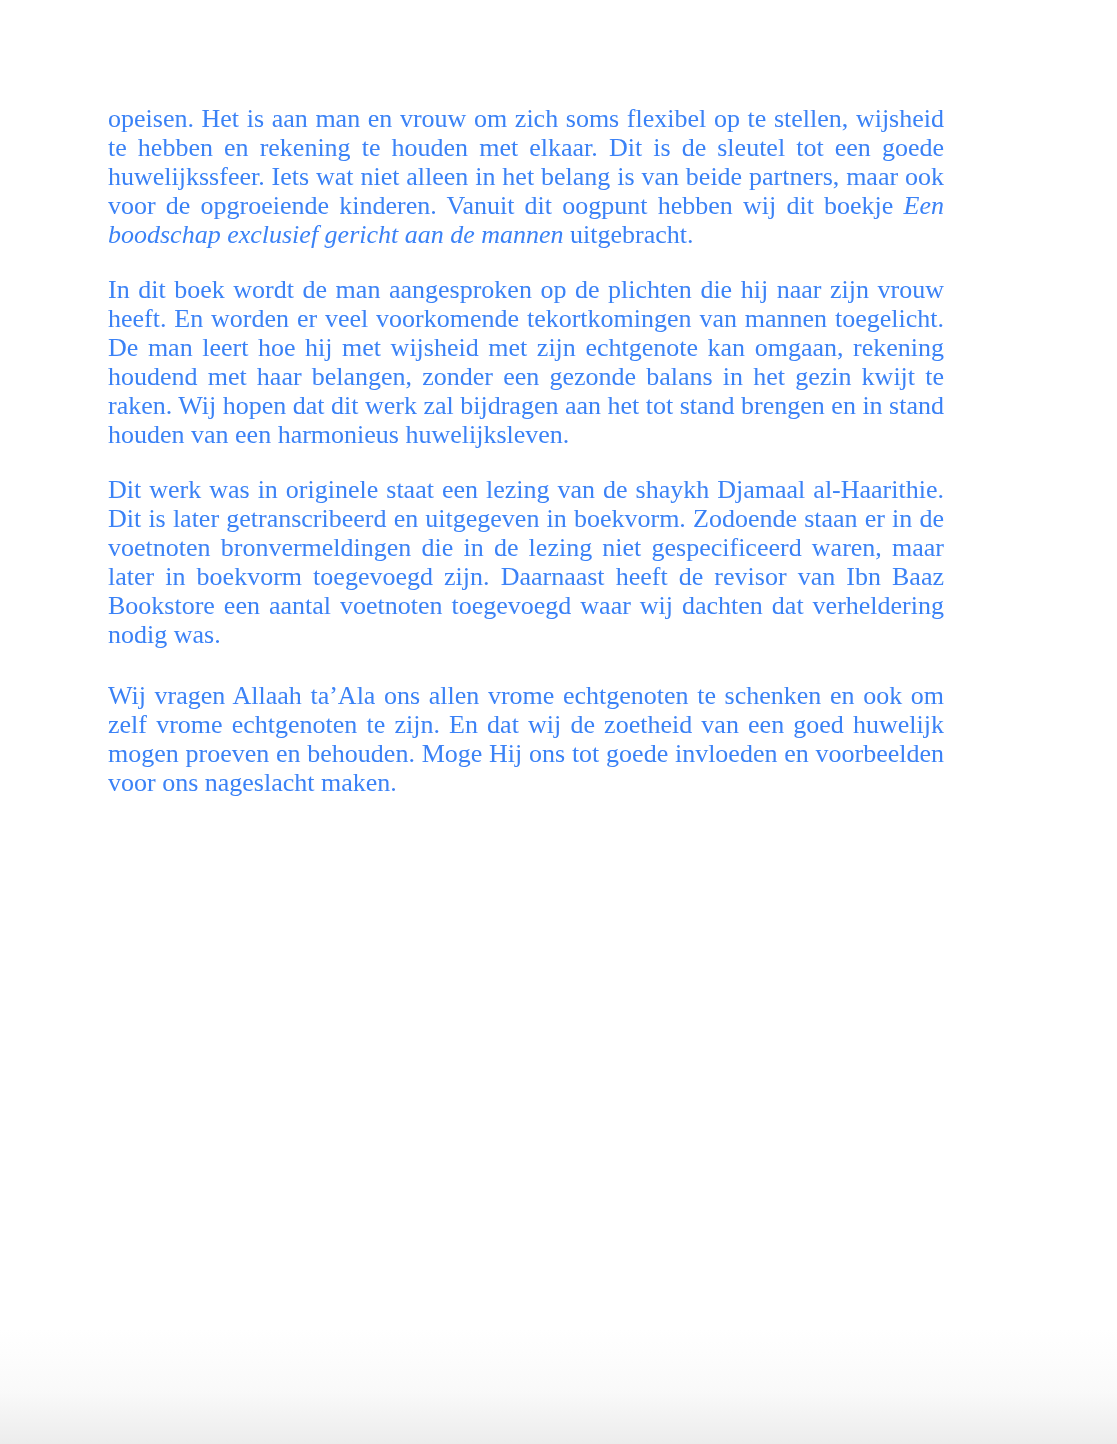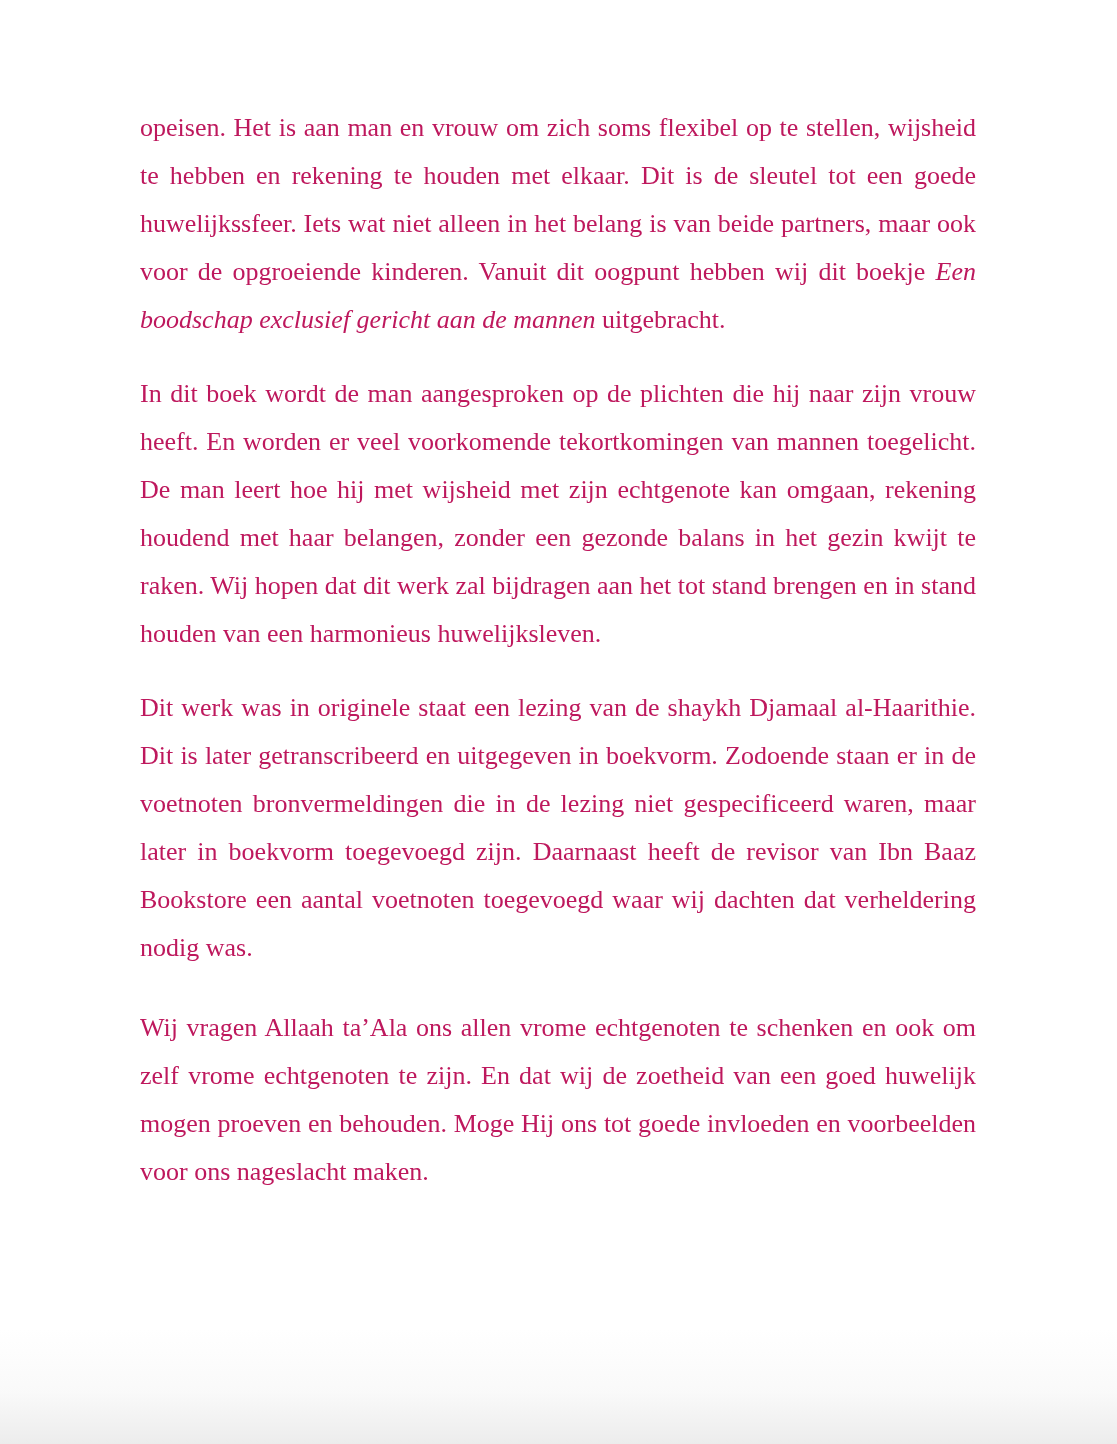--- a/index.html
+++ b/index.html
@@ -13,27 +13,27 @@
     position: relative;
     overflow: hidden;
   }
   .page {
     position: absolute;
     inset: 0;
     background: #ffffff;
   }
   .text-block {
     position: absolute;
-    left: 140px;
+    left: 108px;
     top: 104px;
     width: 836px;
     font-family: "Liberation Serif", "DejaVu Serif", serif;
     font-size: 26px;
-    line-height: 48px;
-    color: #be185d;
+    line-height: 29px;
+    color: #3b82f6;
     text-align: justify;
     text-justify: inter-word;
   }
   .text-block p {
     margin: 0 0 26px 0;
     padding: 0;
   }
   .text-block p:last-child {
     margin-bottom: 0;
     margin-top: 32px;

